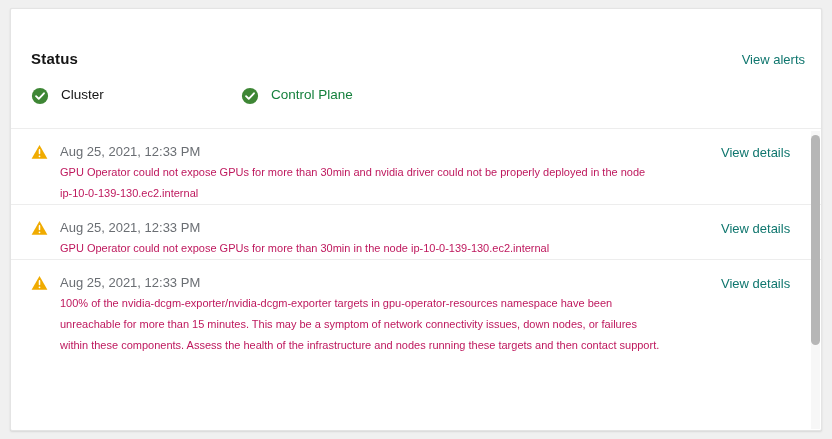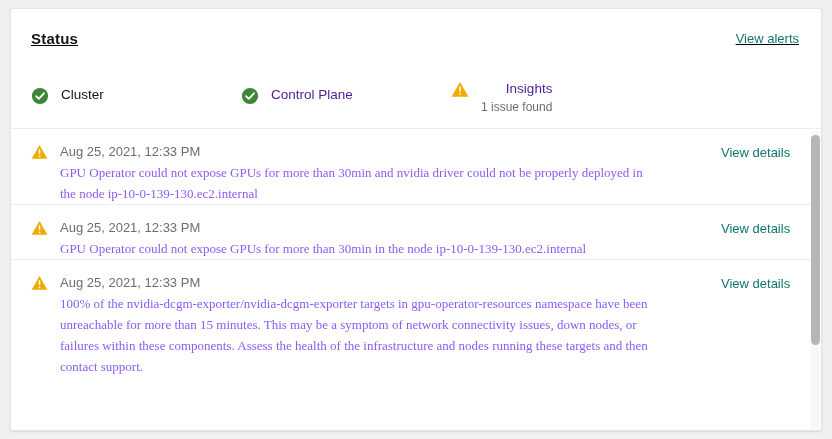--- a/index.html
+++ b/index.html
@@ -28,25 +28,24 @@
     box-sizing: border-box;
     overflow: hidden;
     display: flex;
     flex-direction: column;
   }
   
   .card-header {
     height: 58px;
     flex: 0 0 58px;
     display: flex;
-    align-items: center;
+    align-items: flex-end;
     justify-content: space-between;
-    padding: 0 22px 0 20px;
-    box-sizing: border-box;
-    text-decoration: underline;
+    padding: 0 16px 0 20px;
+    box-sizing: border-box;
   }
   .card-title {
     font-size: 15px;
     color: #151515;
     font-weight: bold;
     letter-spacing: .2px;
   }
   .link {
     color: #0f766e;
     font-size: 13px;
@@ -70,23 +69,22 @@
   }
   .status-item .icon {
     flex: 0 0 auto;
     margin-right: 12px;
     margin-top: 1px;
   }
   .status-label {
     font-size: 13.5px;
     color: #151515;
     line-height: 18px;
-    text-align: right;
-  }
-  .status-label.linked { color: #4c1d95; cursor: pointer; }
+  }
+  .status-label.linked { color: #15803d; cursor: pointer; }
   .status-sub {
     font-size: 12px;
     color: #6a6e73;
     line-height: 16px;
     margin-top: 1px;
   }
   
   .alert-list {
     flex: 1 1 auto;
     overflow-y: auto;
@@ -110,25 +108,24 @@
     padding-right: 14px;
     min-width: 0;
   }
   .alert-time {
     font-size: 13px;
     color: #6a6e73;
     line-height: 19px;
     margin-bottom: 1px;
   }
   .alert-msg {
-    font-size: 13px;
-    color: #8b5cf6;
+    font-size: 11px;
+    color: #be185d;
     line-height: 21px;
     max-width: 600px;
-    font-family: Liberation Serif, serif;
   }
   .alert-action {
     flex: 0 0 auto;
     width: 80px;
     padding-top: 1px;
   }
   
   .alert-list::-webkit-scrollbar { width: 9px; }
   .alert-list::-webkit-scrollbar-track { background: #f5f5f5; }
   .alert-list::-webkit-scrollbar-thumb { background: #b8b8b8; border-radius: 5px; }
@@ -182,33 +179,20 @@
             <circle cx="10" cy="10" r="9" fill="#3e8635"></circle>
             <path d="M5.6 10.2 L8.6 13.1 L14.4 7.0" fill="none" stroke="#ffffff" stroke-width="2.1" stroke-linecap="round" stroke-linejoin="round"></path>
           </svg>
         </span>
         <div>
           <div class="status-label linked">Control Plane</div>
         </div>
       </div>
 
 
-      <div class="status-item">
-        <span class="icon">
-          <svg width="18" height="17" viewBox="0 0 20 18" aria-hidden="true">
-            <path d="M10 0.8 L19.3 17 L0.7 17 Z" fill="#f0ab00"></path>
-            <rect x="9.1" y="5.6" width="1.8" height="6.1" rx="0.9" fill="#ffffff"></rect>
-            <circle cx="10" cy="14.1" r="1.05" fill="#ffffff"></circle>
-          </svg>
-        </span>
-        <div>
-          <div class="status-label linked">Insights</div>
-          <div class="status-sub">1 issue found</div>
-        </div>
-      </div>
 
     </div>
 
     <div class="alert-list">
 
       <div class="alert-item">
         <span class="alert-icon">
           <svg width="17" height="16" viewBox="0 0 20 18" aria-hidden="true">
             <path d="M10 0.8 L19.3 17 L0.7 17 Z" fill="#f0ab00"></path>
             <rect x="9.1" y="5.6" width="1.8" height="6.1" rx="0.9" fill="#ffffff"></rect>

